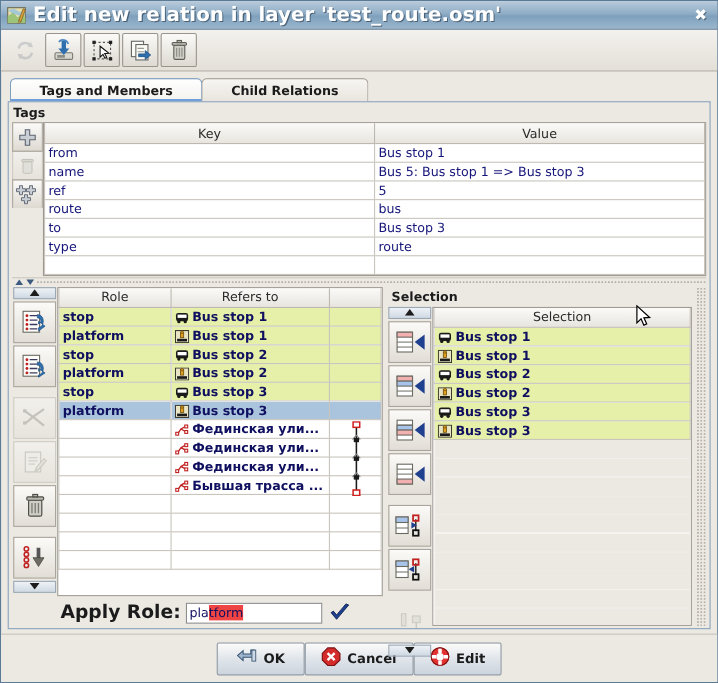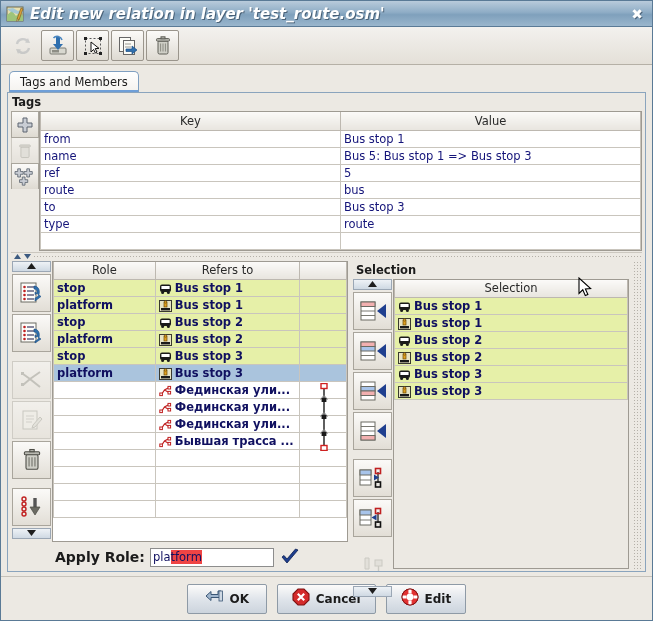--- a/index.html
+++ b/index.html
@@ -24,24 +24,23 @@
   .titlebar {
     height: 26px; flex: 0 0 26px;
     background: linear-gradient(to bottom, #b9cbdb 0%, #8fadc6 45%, #7fa0bc 55%, #9ab6cd 100%);
     border-bottom: 1px solid #5a7a96;
     display: flex; align-items: center;
     padding: 0 4px 0 5px;
     position: relative;
   }
   .title-icon { width: 18px; height: 18px; flex: 0 0 18px; position: relative; margin-right: 6px; }
   .title-text {
-    font-weight: bold; font-size: 15px; color: #ffffff;
+    font-weight: bold; font-size: 18px; color: #ffffff;
     text-shadow: 1px 1px 0 rgba(40,60,80,.65);
     white-space: nowrap;
-    font-style: italic;
   }
   .title-close {
     position: absolute; right: 6px; top: 50%; transform: translateY(-50%);
     width: 18px; height: 18px; color: #fff; font-size: 14px; font-weight: bold;
     display: flex; align-items: center; justify-content: center;
     text-shadow: 1px 1px 0 rgba(40,60,80,.6);
     cursor: pointer;
   }
 
   
@@ -62,23 +61,23 @@
   .tbtn.flat { border-color: transparent; background: transparent; }
 
   
   .tabstrip {
     flex: 0 0 23px; height: 23px;
     display: flex; align-items: flex-end;
     padding-left: 8px; margin-top: 4px;
     position: relative; z-index: 3;
   }
   .tab {
-    height: 21px; padding: 0 10px;
+    height: 21px; padding: 0 26px;
     display: flex; align-items: center;
-    font-size: 11.5px; font-weight: normal; color: #1b1b1b;
+    font-size: 11.5px; font-weight: bold; color: #1b1b1b;
     background: linear-gradient(to bottom,#f7f5f2,#e9e5de);
     border: 1px solid #a8a39a; border-bottom: none;
     border-radius: 5px 5px 0 0;
     margin-right: -1px; cursor: pointer; white-space: nowrap;
   }
   .tab.active {
     background: linear-gradient(to bottom,#ffffff,#f4f2ee);
     border-color: #7f9fc0;
     box-shadow: inset 0 -3px 0 -1px #6f9fd8;
     z-index: 2;
@@ -176,41 +175,41 @@
   .mrow td { font-weight: bold; color: #101060; }
   .hl { background: #e6f0a8 !important; }
   .sel { background: #aac4dd !important; }
   .cellicon { display: inline-block; vertical-align: -3px; margin-right: 3px; }
 
   .apply-row {
     flex: 0 0 24px; height: 24px;
     display: flex; align-items: center; gap: 5px;
     padding-left: 44px; margin-top: 3px;
   }
-  .apply-label { font-size: 14px; font-weight: bold; color: #1b1b1b; }
+  .apply-label { font-size: 17px; font-weight: bold; color: #1b1b1b; }
   .apply-input {
     width: 124px; height: 19px; border: 1px solid #8d8d8d;
     background: #fff; font-size: 11.5px; color: #101060;
     padding: 0 2px; line-height: 17px;
   }
   .apply-input .selhl { background: #ef4444; }
   .apply-ok { width: 22px; height: 20px; display: flex; align-items: center;
     justify-content: center; cursor: pointer; }
 
   
   .scrollstrip {
     width: 9px; flex: 0 0 9px;
     background-image: radial-gradient(#b4b0a8 38%, transparent 40%);
     background-size: 3px 3px;
   }
 
   
   .footer {
     flex: 0 0 44px; height: 44px;
-    display: flex; align-items: center; justify-content: center; gap: 10px;
+    display: flex; align-items: center; justify-content: center; gap: 0;
     border-top: 1px solid #c6c2ba;
     background: #ece9e3;
   }
   .fbtn {
     height: 30px; min-width: 80px; padding: 0 14px;
     border: 1px solid #8e9aa6; border-radius: 2px;
     background: linear-gradient(to bottom,#fcfbfa,#dfe4ea 52%,#ccd4dd);
     display: flex; align-items: center; justify-content: center; gap: 6px;
     font-size: 12px; font-weight: bold; color: #1b1b1b;
     cursor: pointer;
@@ -278,20 +277,21 @@
         <rect x="6" y="6" width="10" height="13" rx="1.5" fill="#cfcfc7" stroke="#5e5e57"></rect>
         <path d="M8.6 8.5 L8.6 16.5 M11 8.5 L11 16.5 M13.4 8.5 L13.4 16.5" stroke="#8a8a82" stroke-width="1"></path>
         <rect x="4.5" y="3.6" width="13" height="2.6" rx="1" fill="#b9b9b1" stroke="#5e5e57"></rect>
         <rect x="9" y="1.8" width="4" height="2" fill="#b9b9b1" stroke="#5e5e57"></rect>
       </svg>
     </div>
   </div>
 
   <div class="tabstrip">
     <div class="tab active">Tags and Members</div>
+    <div class="tab">Child Relations</div>
   </div>
 
   <div class="content">
 
     <div class="section-title">Tags</div>
     <div class="tags-wrap">
       <div class="side-tools">
         <div class="stool">
           <svg width="20" height="20" viewBox="0 0 20 20">
             <path d="M8 3 H12 V8 H17 V12 H12 V17 H8 V12 H3 V8 H8 Z" fill="#c9cdd4" stroke="#5c6470" stroke-width="1"></path>

